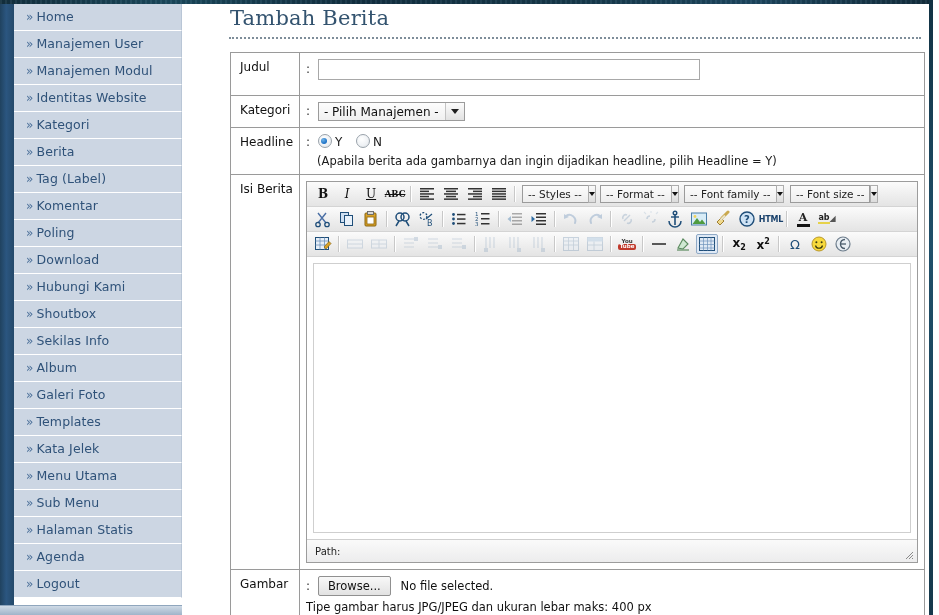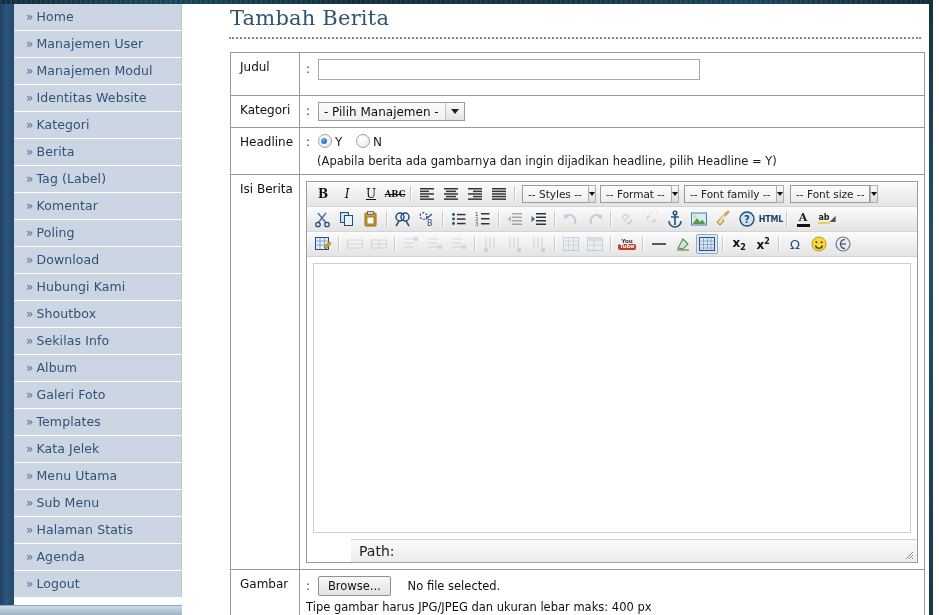--- a/index.html
+++ b/index.html
@@ -218,42 +218,41 @@
     height: 268px;
     background:#fff;
     border-top:1px solid #cfcfcf;
     margin: 6px;
     border:1px solid #cfcfcf;
   }
   .path-bar {
     height: 22px;
     background: linear-gradient(180deg,#fafafa,#ececed);
     border-top:1px solid #cfcfcf;
-    font-size: 14px;
+    font-size: 10px;
     color:#222;
     display:flex; align-items:center;
     padding-left: 8px;
     position:relative;
-    margin-left:44px;
   }
   .grip {
     position:absolute; right:3px; bottom:2px;
     width:12px;height:12px;
   }
 
   
   .browse-btn {
     display:inline-flex; align-items:center; justify-content:center;
     height: 18px; padding: 0 9px;
     border:1px solid #909090; border-radius:2px;
     background: linear-gradient(180deg,#f8f8f8,#e2e2e2);
     font-size: 11.5px; color:#111; cursor:pointer;
     vertical-align: middle;
   }
-  .nofile { font-size:11.5px; color:#111; margin-left:13px; vertical-align:middle;}
+  .nofile { font-size:11.5px; color:#111; margin-left:6px; vertical-align:middle;}
   .filehint { font-size:11.5px; color:#111; margin-top:4px; }
 
   
   .bottom-strip {
     position:absolute; left:0; bottom:0; width:182px; height:9px;
     background: linear-gradient(180deg,#cfdae6,#9fb4c9);
     border-top:1px solid #8fa6bd;
   }
   svg { display:block; }
 </style>

